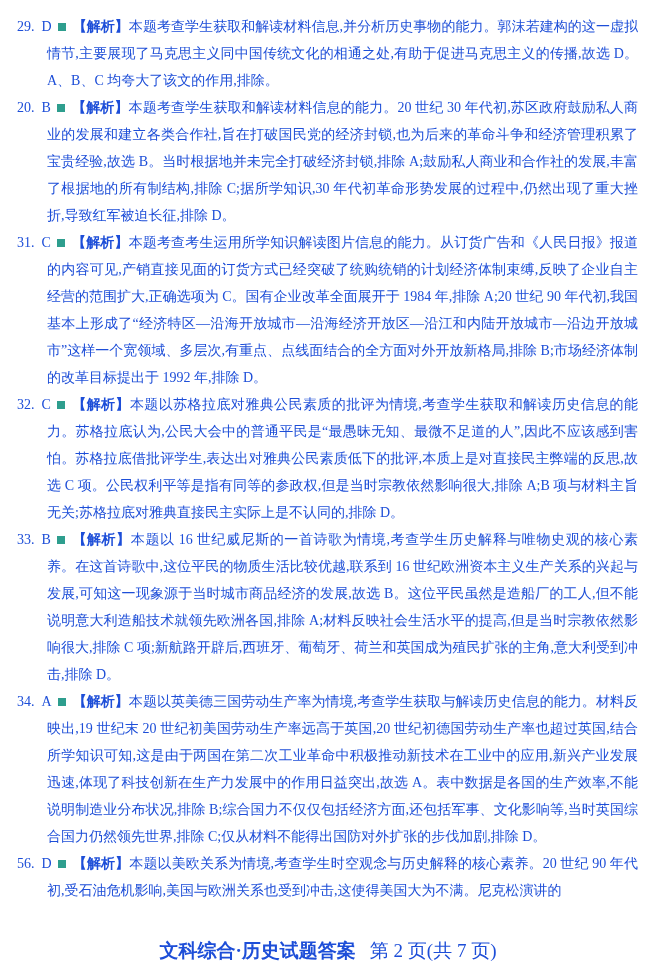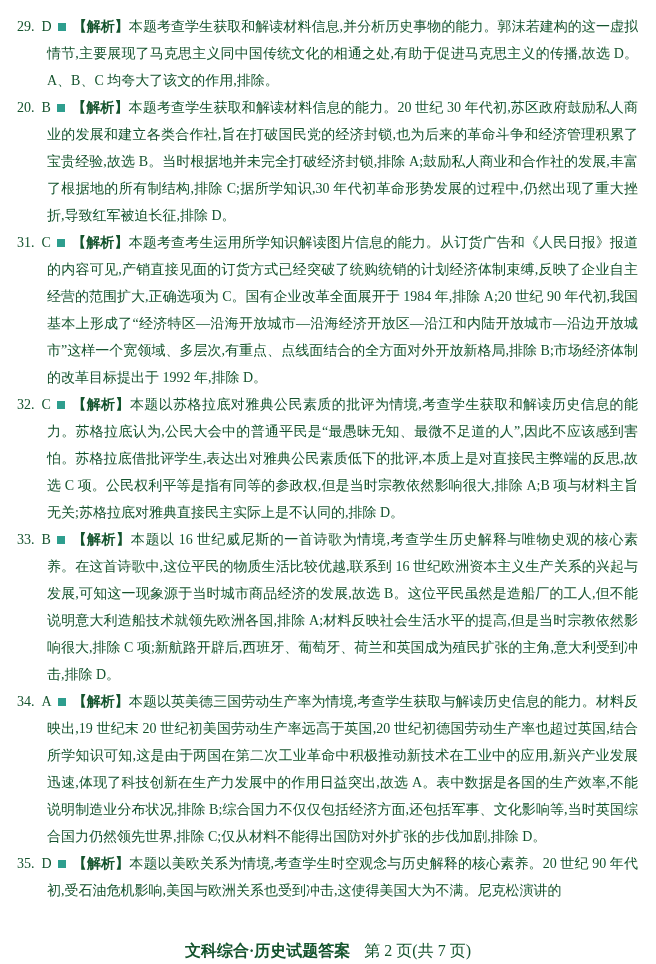--- a/index.html
+++ b/index.html
@@ -2,21 +2,21 @@
 <html><head>
 <meta charset="utf-8">
 <style>
   html, body { margin: 0; padding: 0; background: #e8e8e8; }
   .page {
     position: relative;
     width: 656px;
     height: 964px;
     margin: 0 auto;
     background: #ffffff;
-    color: #14532d;
+    color: #1d4ed8;
     font-family: "Liberation Serif", "DejaVu Serif", serif;
     font-size: 14px;
     line-height: 27px;
     overflow: hidden;
     box-sizing: border-box;
     padding: 13px 18px 16px 17px;
   }
   .content { width: 621px; }
   p.q {
     margin: 0;
@@ -32,21 +32,21 @@
     height: 8px;
     margin: 0 7px 0 1px;
     vertical-align: baseline;
   }
   .qtag { font-weight: bold; }
   .footer {
     position: absolute;
     left: 0; right: 0;
     bottom: 5px;
     text-align: center;
-    font-size: 16px;
+    font-size: 19px;
     line-height: 16px;
     white-space: nowrap;
     margin-top: 39px;
   }
   .ft-title { font-weight: bold; margin-right: 14px; }
   .ft-page  { font-weight: normal; }
 </style>
 </head>
 <body>
 
@@ -58,20 +58,20 @@
     <p class="q"><span class="qnum">20.</span><span class="qans">B</span><span class="sq" style="background: rgb(46, 158, 142);"></span><span class="qtag">【解析】</span><span class="qtext">本题考查学生获取和解读材料信息的能力。20 世纪 30 年代初,苏区政府鼓励私人商业的发展和建立各类合作社,旨在打破国民党的经济封锁,也为后来的革命斗争和经济管理积累了宝贵经验,故选 B。当时根据地并未完全打破经济封锁,排除 A;鼓励私人商业和合作社的发展,丰富了根据地的所有制结构,排除 C;据所学知识,30 年代初革命形势发展的过程中,仍然出现了重大挫折,导致红军被迫长征,排除 D。</span></p>
 
     <p class="q"><span class="qnum">31.</span><span class="qans">C</span><span class="sq" style="background: rgb(46, 158, 142);"></span><span class="qtag">【解析】</span><span class="qtext">本题考查考生运用所学知识解读图片信息的能力。从订货广告和《人民日报》报道的内容可见,产销直接见面的订货方式已经突破了统购统销的计划经济体制束缚,反映了企业自主经营的范围扩大,正确选项为 C。国有企业改革全面展开于 1984 年,排除 A;20 世纪 90 年代初,我国基本上形成了“经济特区—沿海开放城市—沿海经济开放区—沿江和内陆开放城市—沿边开放城市”这样一个宽领域、多层次,有重点、点线面结合的全方面对外开放新格局,排除 B;市场经济体制的改革目标提出于 1992 年,排除 D。</span></p>
 
     <p class="q"><span class="qnum">32.</span><span class="qans">C</span><span class="sq" style="background: rgb(46, 158, 142);"></span><span class="qtag">【解析】</span><span class="qtext">本题以苏格拉底对雅典公民素质的批评为情境,考查学生获取和解读历史信息的能力。苏格拉底认为,公民大会中的普通平民是“最愚昧无知、最微不足道的人”,因此不应该感到害怕。苏格拉底借批评学生,表达出对雅典公民素质低下的批评,本质上是对直接民主弊端的反思,故选 C 项。公民权利平等是指有同等的参政权,但是当时宗教依然影响很大,排除 A;B 项与材料主旨无关;苏格拉底对雅典直接民主实际上是不认同的,排除 D。</span></p>
 
     <p class="q"><span class="qnum">33.</span><span class="qans">B</span><span class="sq" style="background: rgb(46, 158, 142);"></span><span class="qtag">【解析】</span><span class="qtext">本题以 16 世纪威尼斯的一首诗歌为情境,考查学生历史解释与唯物史观的核心素养。在这首诗歌中,这位平民的物质生活比较优越,联系到 16 世纪欧洲资本主义生产关系的兴起与发展,可知这一现象源于当时城市商品经济的发展,故选 B。这位平民虽然是造船厂的工人,但不能说明意大利造船技术就领先欧洲各国,排除 A;材料反映社会生活水平的提高,但是当时宗教依然影响很大,排除 C 项;新航路开辟后,西班牙、葡萄牙、荷兰和英国成为殖民扩张的主角,意大利受到冲击,排除 D。</span></p>
 
     <p class="q"><span class="qnum">34.</span><span class="qans">A</span><span class="sq" style="background: rgb(46, 158, 142);"></span><span class="qtag">【解析】</span><span class="qtext">本题以英美德三国劳动生产率为情境,考查学生获取与解读历史信息的能力。材料反映出,19 世纪末 20 世纪初美国劳动生产率远高于英国,20 世纪初德国劳动生产率也超过英国,结合所学知识可知,这是由于两国在第二次工业革命中积极推动新技术在工业中的应用,新兴产业发展迅速,体现了科技创新在生产力发展中的作用日益突出,故选 A。表中数据是各国的生产效率,不能说明制造业分布状况,排除 B;综合国力不仅仅包括经济方面,还包括军事、文化影响等,当时英国综合国力仍然领先世界,排除 C;仅从材料不能得出国防对外扩张的步伐加剧,排除 D。</span></p>
 
-    <p class="q"><span class="qnum">35.</span><span class="qans">D</span><span class="sq" style="background: rgb(46, 158, 142);"></span><span class="qtag">【解析】</span><span class="qtext">本题以美欧关系为情境,考查学生时空观念与历史解释的核心素养。20 世纪 90 年代初,受石油危机影响,美国与欧洲关系也受到冲击,这使得美国大为不满。尼克松演讲的</span></p>
+    <p class="q"><span class="qnum">56.</span><span class="qans">D</span><span class="sq" style="background: rgb(46, 158, 142);"></span><span class="qtag">【解析】</span><span class="qtext">本题以美欧关系为情境,考查学生时空观念与历史解释的核心素养。20 世纪 90 年代初,受石油危机影响,美国与欧洲关系也受到冲击,这使得美国大为不满。尼克松演讲的</span></p>
 
   </div>
 
   <div class="footer">
     <span class="ft-title">文科综合·历史试题答案</span><span class="ft-page">第 2 页(共 7 页)</span>
   </div>
 </div>
 
 </body></html>

